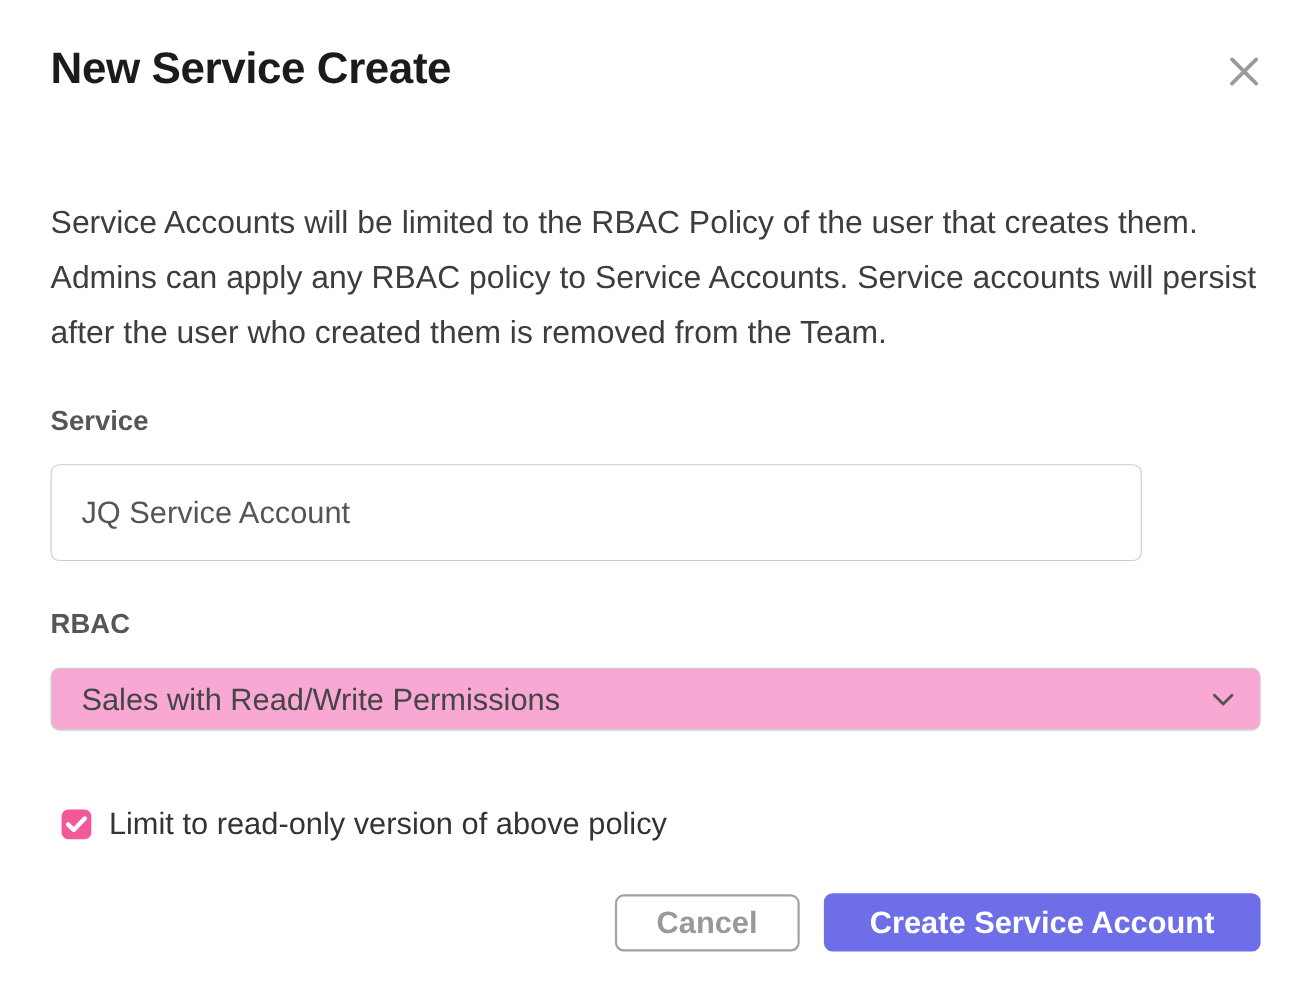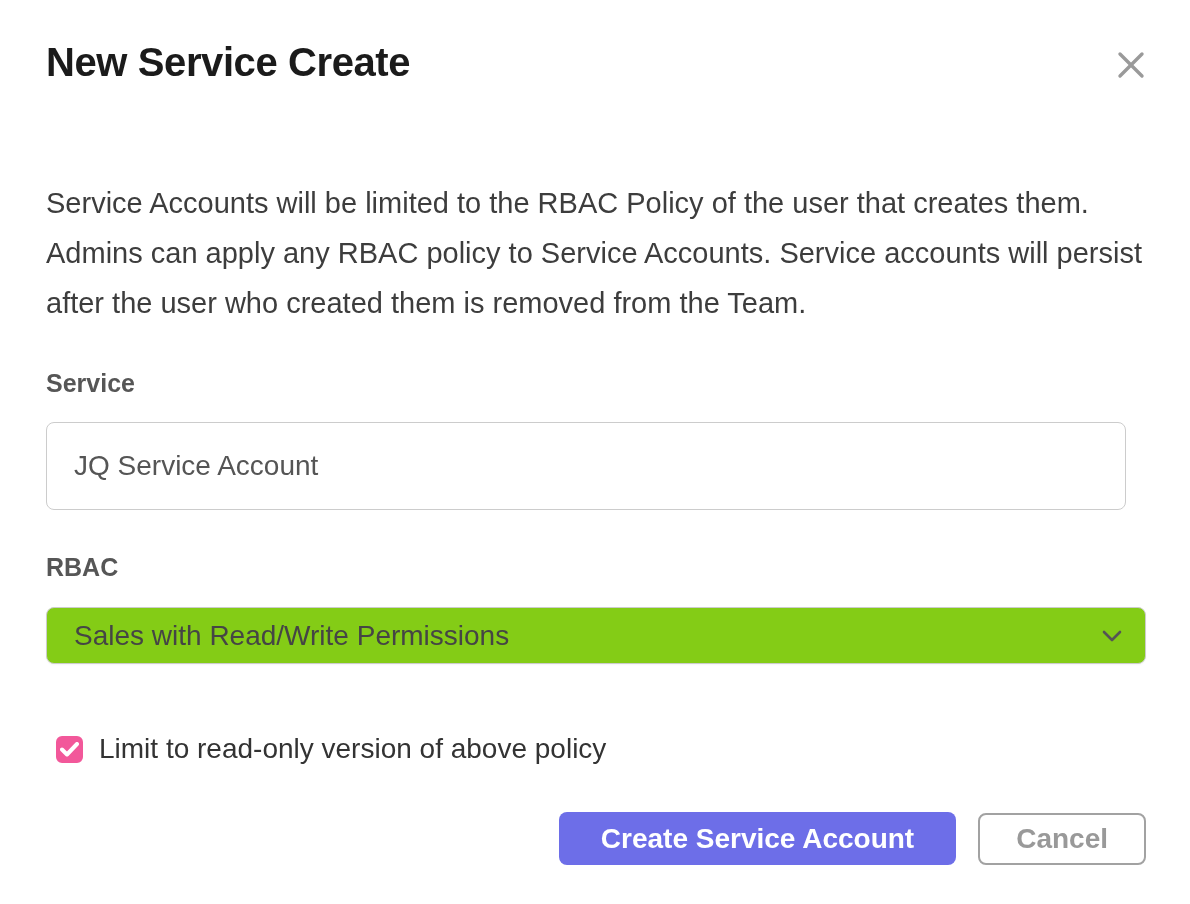--- a/index.html
+++ b/index.html
@@ -55,38 +55,38 @@
     margin-top: 40px;
     font-size: 25px;
     line-height: 30px;
     font-weight: 700;
     color: #565656;
   }
   .field-label.rbac { margin-top: 42px; }
   .text-input {
     display: block;
     margin-top: 24px;
-    width: 1080px;
+    width: 992px;
     height: 88px;
     border: 1px solid #cccccc;
     border-radius: 8px;
     padding: 0 27px;
     font-family: "Liberation Sans", "DejaVu Sans", sans-serif;
     font-size: 28px;
     color: #555555;
     background: #ffffff;
     outline: none;
   }
   .select-wrap {
     margin-top: 25px;
     width: 1100px;
     height: 57px;
     border: 1px solid #cccccc;
     border-radius: 8px;
-    background: #84cc16;
+    background: #f9a8d4;
     display: flex;
     align-items: center;
     justify-content: space-between;
     padding: 0 22px 0 27px;
     cursor: pointer;
     box-shadow: 0 1px 2px rgba(0,0,0,0.04);
   }
   .select-value {
     font-size: 28px;
     color: #454545;
@@ -189,17 +189,17 @@
       <span style="line-height:0;">
         <svg width="19" height="15" viewBox="0 0 19 15">
           <polyline points="2,7.5 7,12.5 17,2" fill="none" stroke="#ffffff" stroke-width="4" stroke-linecap="round" stroke-linejoin="round"></polyline>
         </svg>
       </span>
     </span>
     <span class="checkbox-label">Limit to read-only version of above policy</span>
   </div>
 
   <div class="modal-footer">
+    <button class="btn btn-cancel">Cancel</button>
     <button class="btn btn-create">Create Service Account</button>
-    <button class="btn btn-cancel">Cancel</button>
   </div>
 
 </div>
 
 </body></html>

